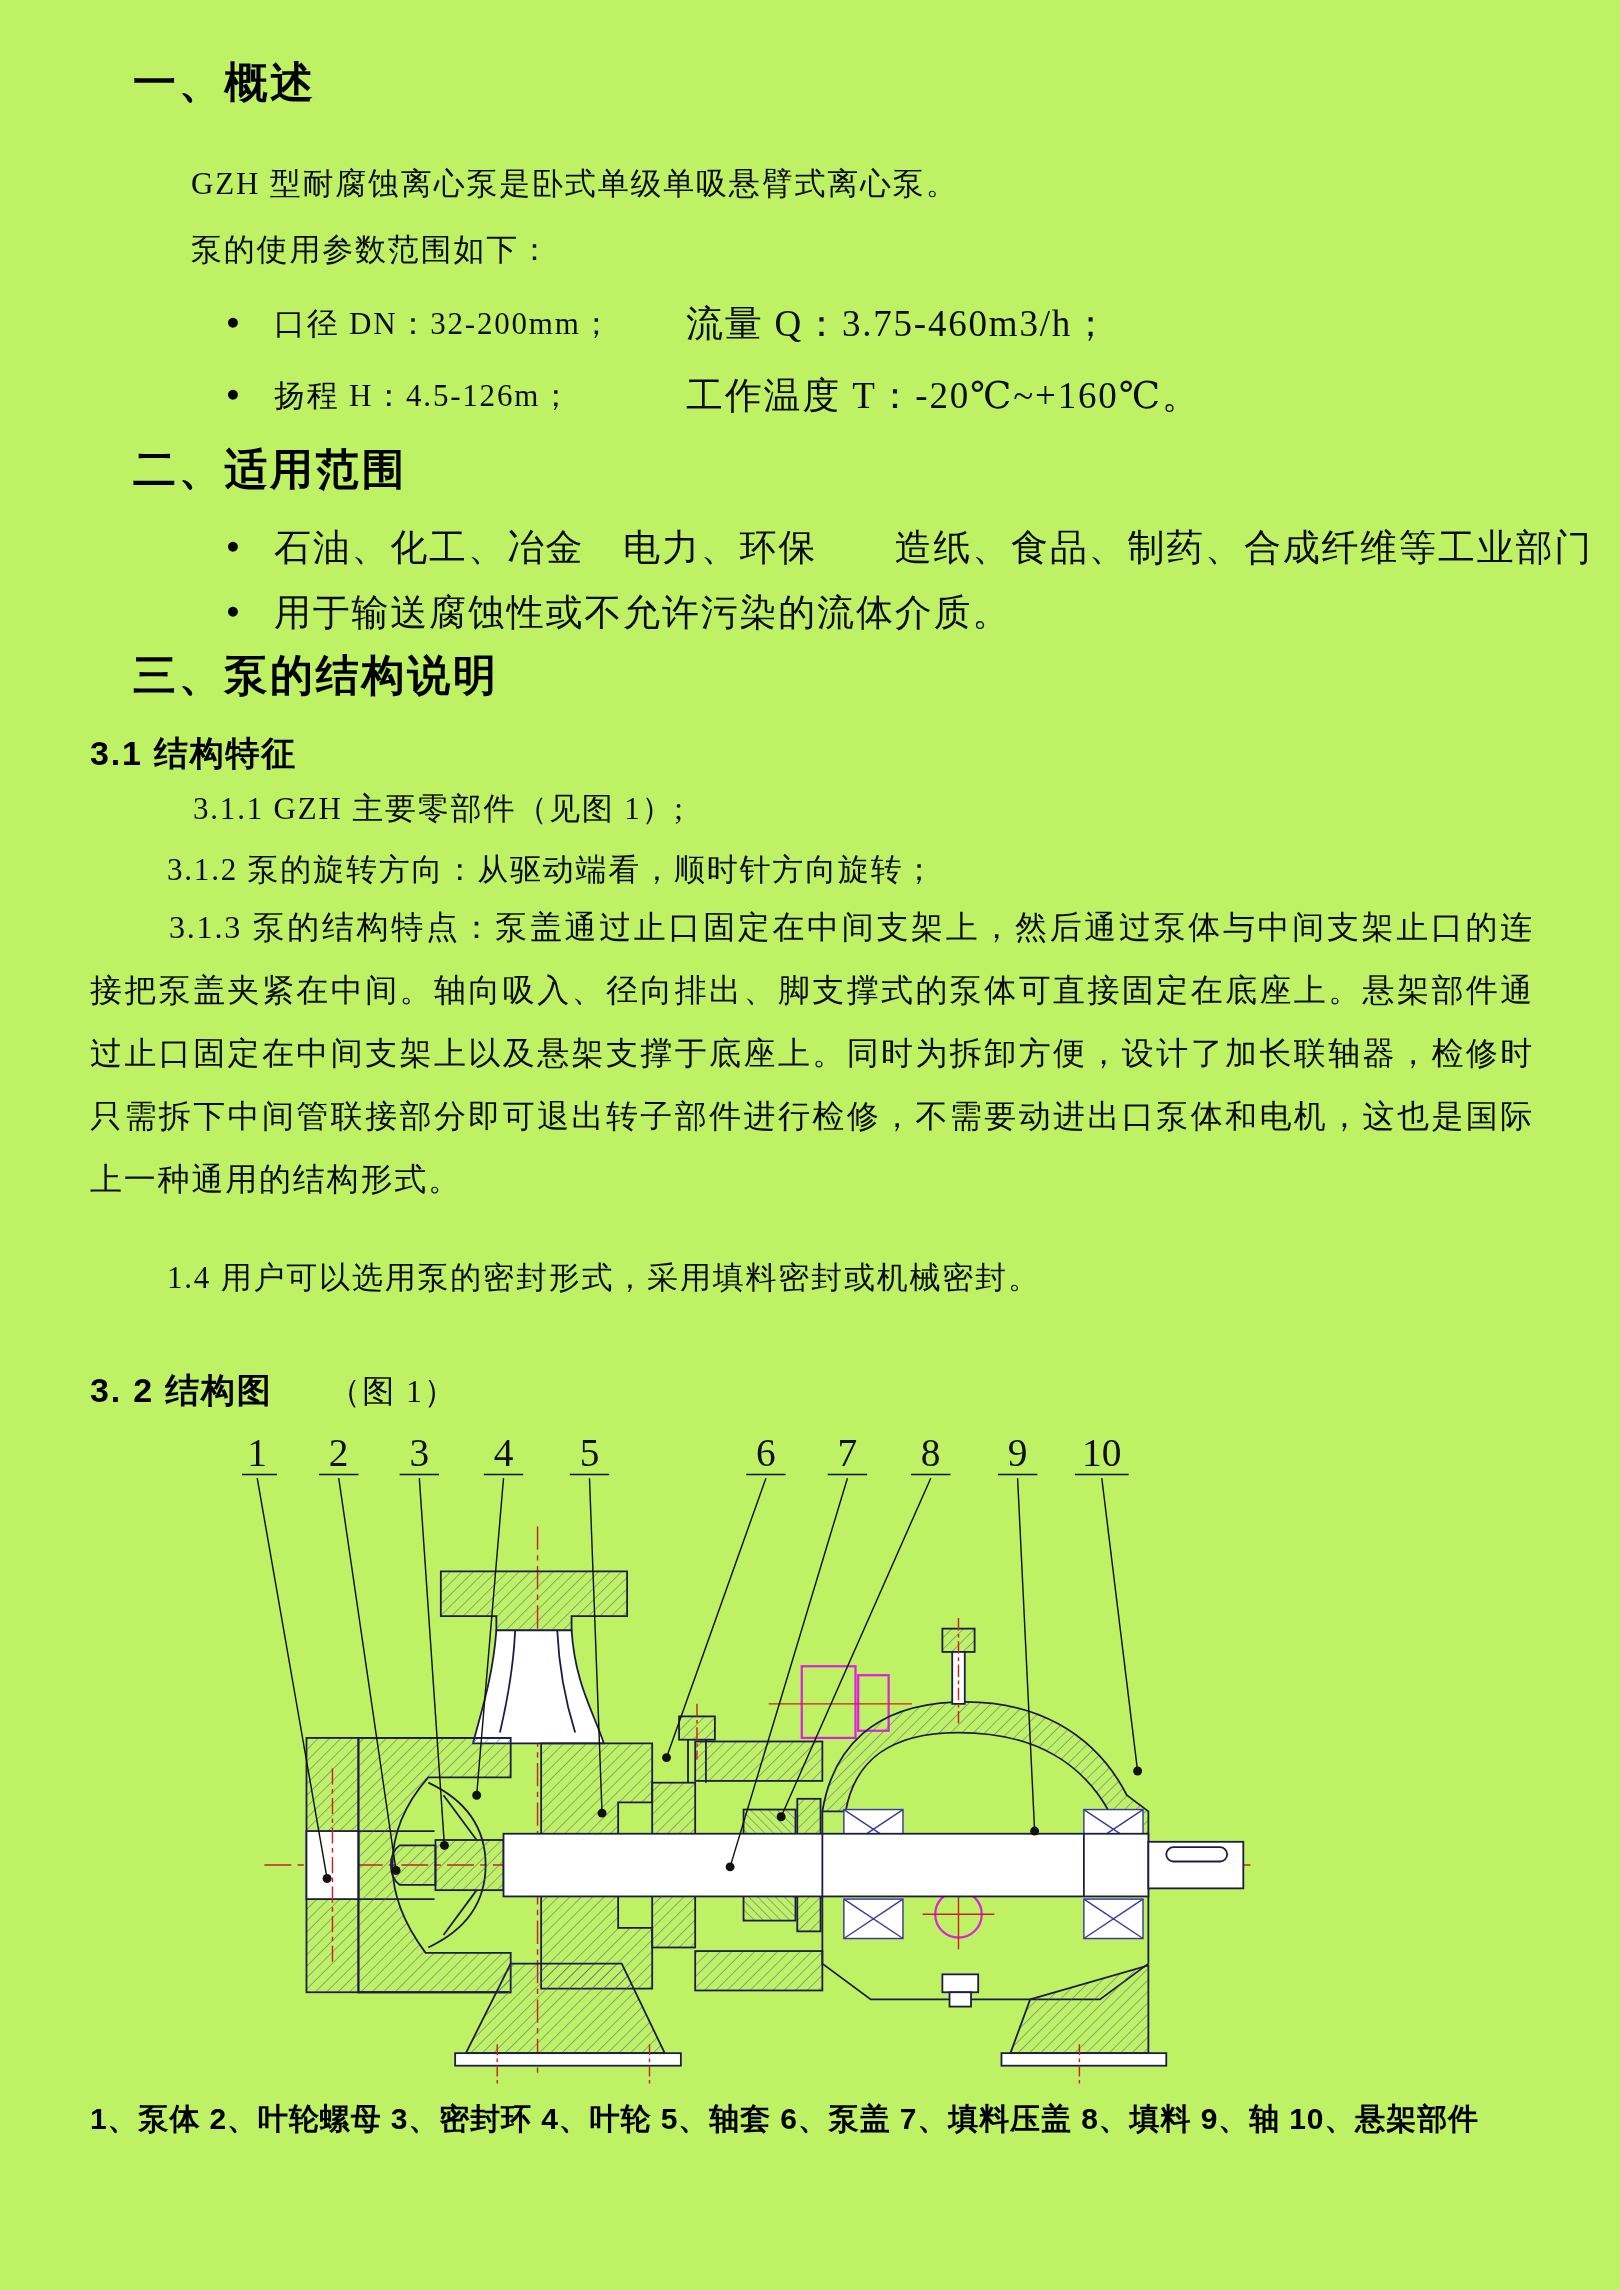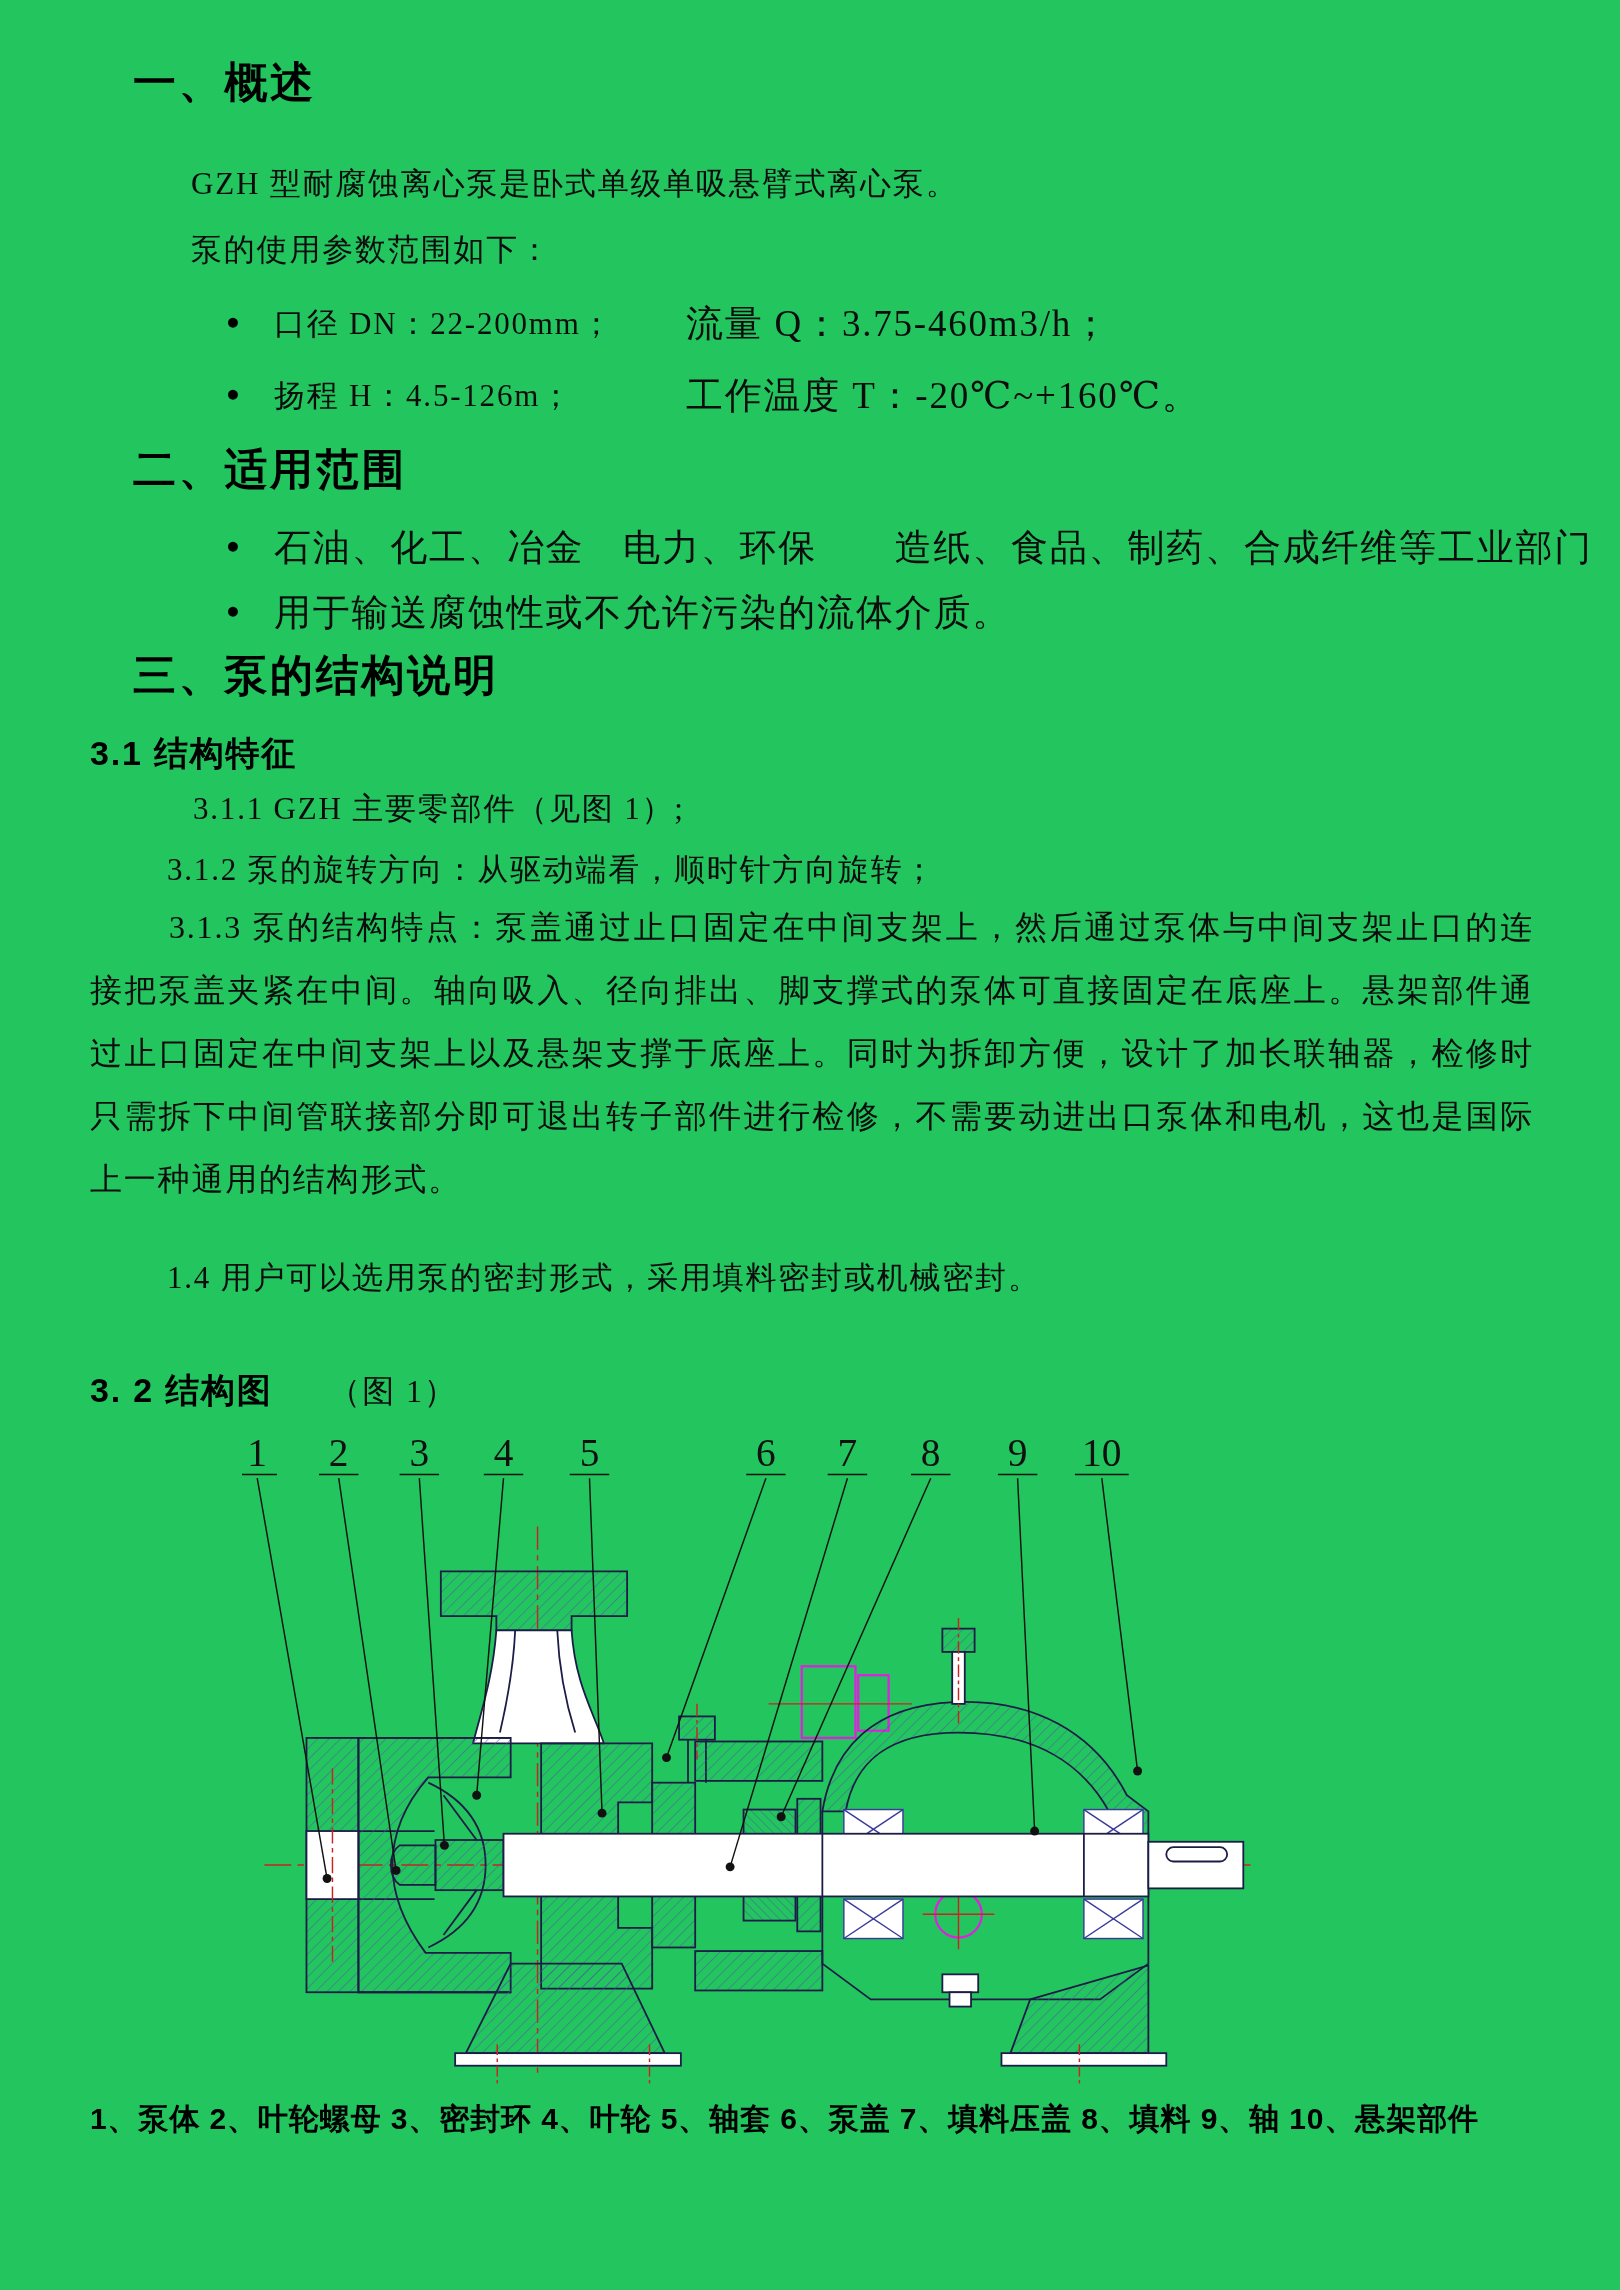--- a/index.html
+++ b/index.html
@@ -1,17 +1,17 @@
 <!DOCTYPE html>
 <html style="font-size:14.3px"><head>
 <meta charset="utf-8">
 <style>
   html,body{margin:0;padding:0;background:#e8e8e8;}
   .page{
-    position:relative;width:1620px;height:2291px;background:#22c55e;
+    position:relative;width:1620px;height:2291px;background:#bef264;
     font-family:"Liberation Serif","DejaVu Serif",serif;color:#0d0d0d;
     overflow:hidden;margin:0 auto;
   }
   .abs{position:absolute;}
   .h1{
     font-family:"Liberation Sans","DejaVu Sans",sans-serif;
     font-weight:bold;font-size:43px;letter-spacing:2.7px;color:#000;
   }
   .h2{
     font-family:Liberation Sans, sans-serif;
@@ -50,21 +50,21 @@
 <body>
 
 <div class="page">
 
   <div class="abs h1" style="left:133px;top:54px;">一、概述</div>
   <div class="abs body-text" style="left:191px;top:229px;">泵的使用参数范围如下：</div>
   <div class="abs body-text" style="left:191px;top:163px;">GZH 型耐腐蚀离心泵是卧式单级单吸悬臂式离心泵。</div>
 
   <div class="abs brow" style="left:226px;top:299px;">
     <span class="dot">●</span>
-    <span class="bcol1">口径 DN：22-200mm；</span>
+    <span class="bcol1">口径 DN：32-200mm；</span>
     <span class="bcol2">流量 Q：3.75-460m3/h；</span>
   </div>
   <div class="abs brow" style="left:226px;top:371px;">
     <span class="dot">●</span>
     <span class="bcol1">扬程 H：4.5-126m；</span>
     <span class="bcol2">工作温度 T：-20℃~+160℃。</span>
   </div>
 
   <div class="abs h1" style="left:133px;top:441px;">二、适用范围</div>
   <div class="abs brow" style="left:226px;top:523px;">

